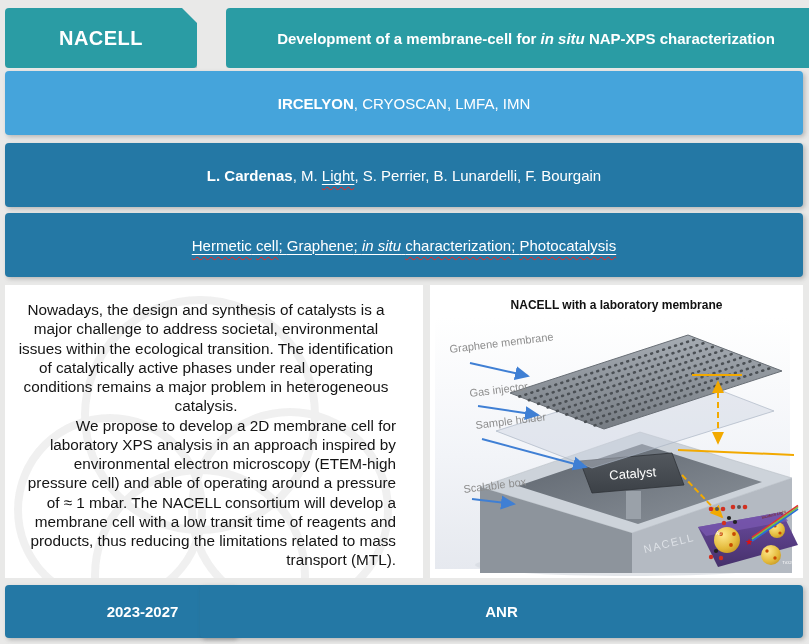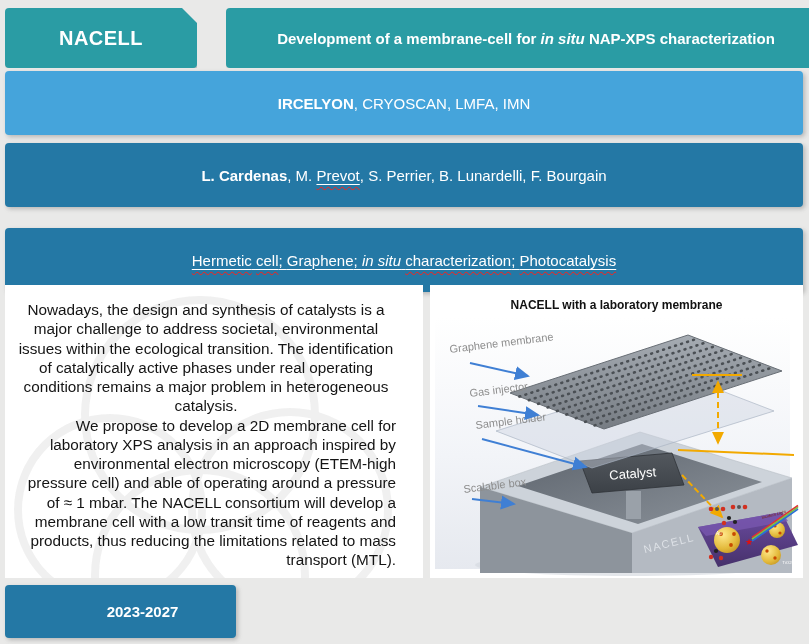--- a/index.html
+++ b/index.html
@@ -9,21 +9,21 @@
   .bar{position:absolute;display:flex;align-items:center;justify-content:center;
        color:#fff;border-radius:4px;filter:drop-shadow(2px 2.5px 2px rgba(70,70,70,0.30));}
   .cut{clip-path:polygon(0 0, calc(100% - 15px) 0, 100% 15px, 100% 100%, 0 100%);}
 
   #box-acronym{left:5px;top:8px;width:192px;height:60px;background:#2a9ca4;
        font-size:20px;font-weight:bold;letter-spacing:.5px;}
   #bar-title{left:203px;top:8px;width:600px;height:60px;background:#2a9ca4;
        font-size:15px;font-weight:bold;margin-left:23px;}
   #bar-partners{left:5px;top:71px;width:798px;height:64px;background:#45a4db;font-size:15px;}
   #bar-authors{left:5px;top:143px;width:798px;height:64px;background:#2478a5;font-size:15px;}
-  #bar-keywords{left:5px;top:228px;width:798px;height:64px;background:#2478a5;font-size:15px;}
+  #bar-keywords{left:5px;top:213px;width:798px;height:64px;background:#2478a5;font-size:15px;}
   #footer-years{left:5px;top:585px;width:187px;height:53px;background:#2478a5;
        font-size:15px;font-weight:bold;padding-left:44px;}
   #footer-funder{left:200px;top:585px;width:603px;height:53px;background:#2478a5;
        font-size:15px;font-weight:bold;}
 
   .b{font-weight:bold;}
   .it{font-style:italic;}
 
   
   .ul{text-decoration-line:underline;text-decoration-style:solid;
@@ -58,21 +58,21 @@
 
   <div class="bar cut" id="bar-title">
     <span><span>Development of a membrane-cell for </span><span class="it">in situ</span><span> NAP-XPS characterization</span></span>
   </div>
 
   <div class="bar" id="bar-partners">
     <span><span class="b">IRCELYON</span><span>, CRYOSCAN, LMFA, IMN</span></span>
   </div>
 
   <div class="bar" id="bar-authors">
-    <span><span class="b">L. Cardenas</span><span>, M. </span><span class="sp"><span class="ul">Prevot</span></span><span>, S. Perrier, B. Lunardelli, F. Bourgain</span></span>
+    <span><span class="b">L. Cardenas</span><span>, M. </span><span class="sp"><span class="ul">Light</span></span><span>, S. Perrier, B. Lunardelli, F. Bourgain</span></span>
   </div>
 
   <div class="bar" id="bar-keywords">
     <span class="ul"><span class="sp">Hermetic</span><span> </span><span class="sp">cell</span><span>; </span><span>Graphene</span><span>; </span><span class="it">in situ</span><span> </span><span class="sp">characterization</span><span>; </span><span class="sp">Photocatalysis</span></span>
   </div>
 
   <div class="panel" id="panel-abstract">
     <svg id="watermark" width="418" height="293" viewBox="0 0 418 293">
       <g fill="none" stroke="#efefef" stroke-width="8" opacity="0.9">
         <circle cx="195" cy="130" r="115"></circle>
@@ -226,14 +226,17 @@
         <text x="344" y="201" font-size="4.2" fill="#7c2418" text-anchor="middle" transform="rotate(-14 344 201)">Incident Light</text>
         <text x="286" y="220" font-size="4.6" fill="#ffffff">Au</text>
         <text x="366" y="249" font-size="4.4" fill="#ffffff" text-anchor="end">TiO2:N</text>
       </g>
     </svg>
   </div>
 
   <div class="bar" id="footer-years">
     <span>2023-2027</span>
   </div>
+  <div class="bar" id="footer-funder">
+    <span>ANR</span>
+  </div>
 
 </div>
 
 </body></html>

